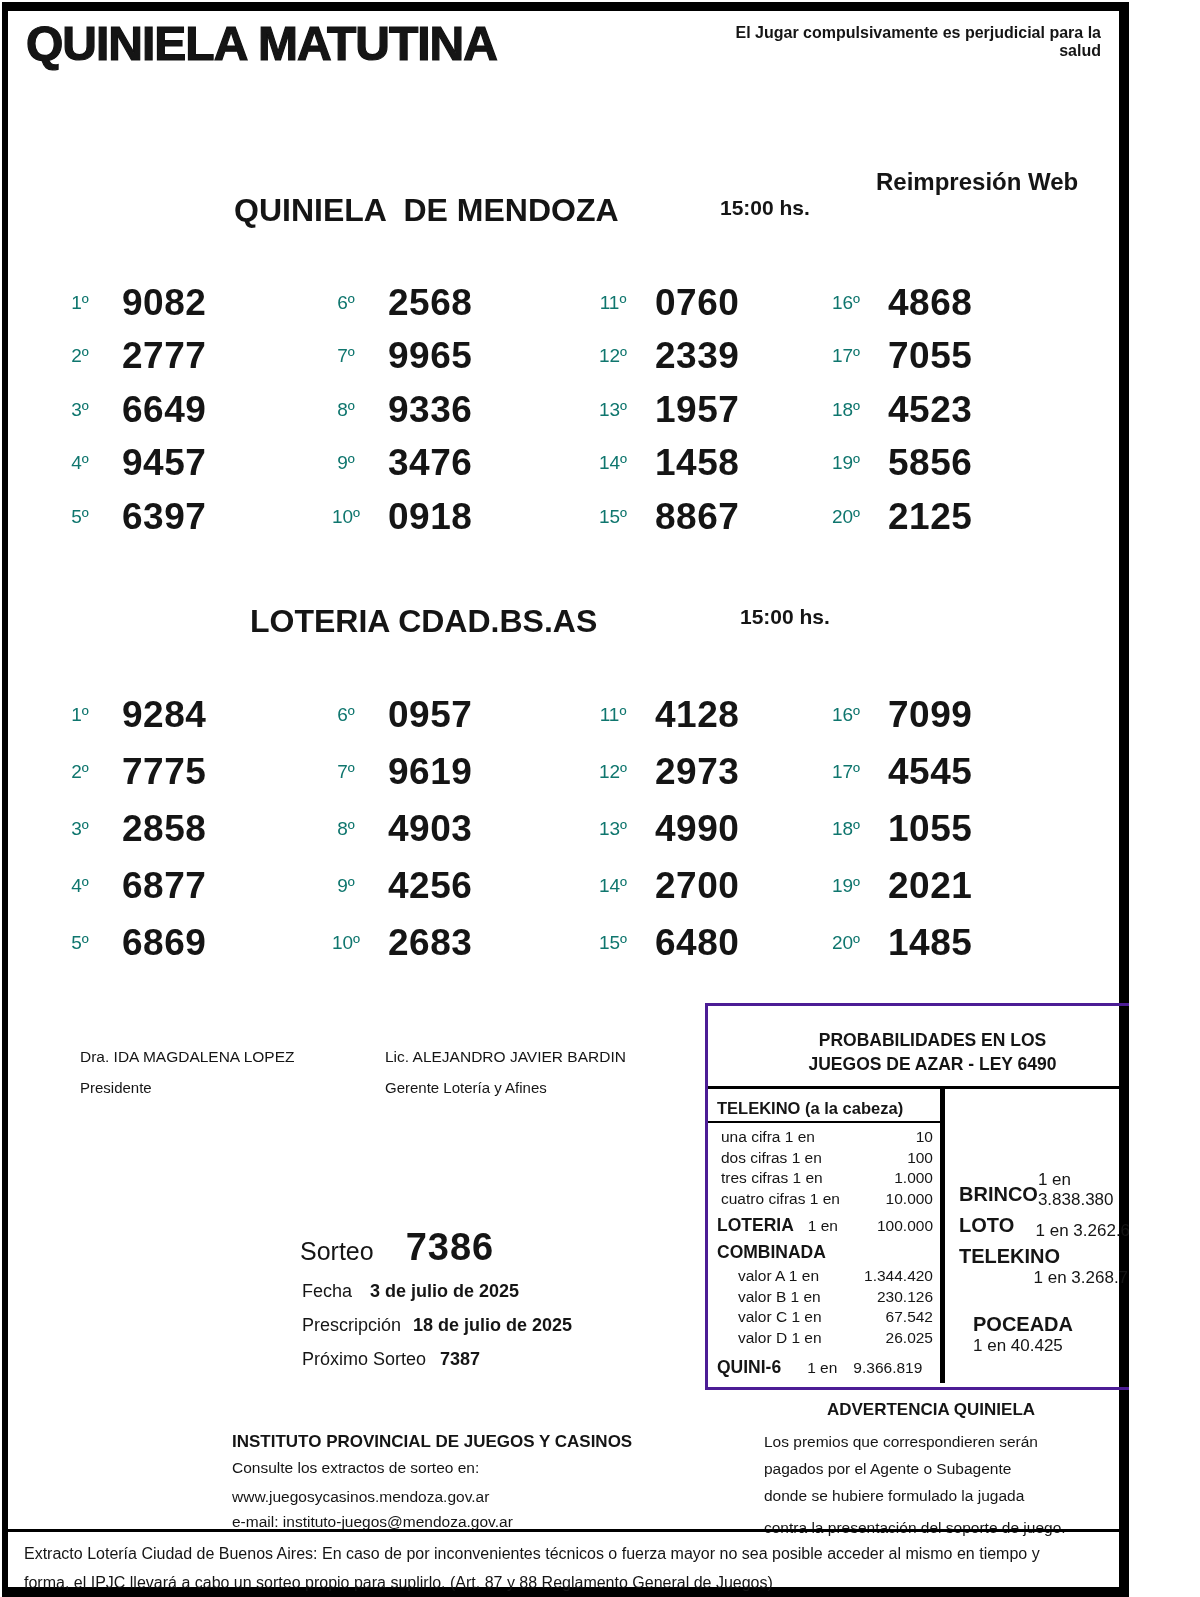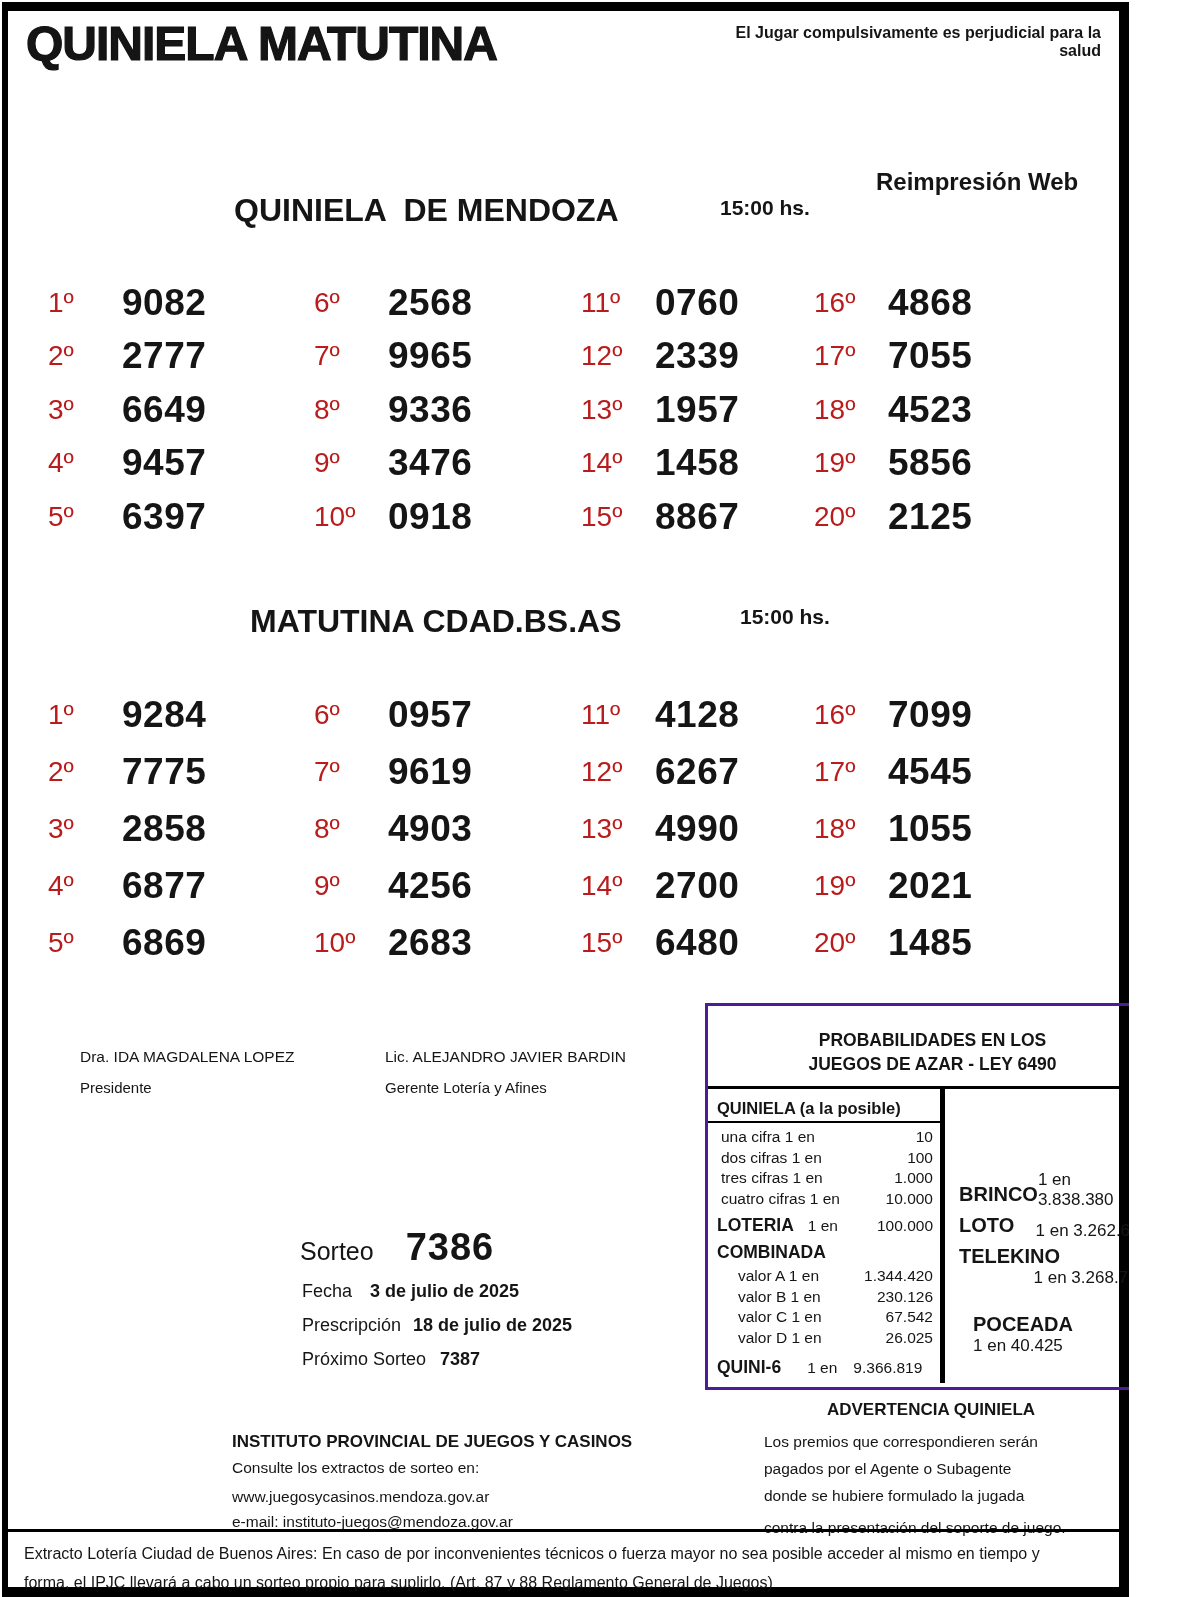--- a/index.html
+++ b/index.html
@@ -15,21 +15,21 @@
   .draw-time{font-size:21px;font-weight:700;}
   .h-mendoza{left:234px;top:192px;}
   .t-mendoza{left:720px;top:196px;}
   .h-bsas{left:250px;top:603px;}
   .t-bsas{left:740px;top:605px;}
   .grid{left:0;top:0;width:100%;}
   .gcol{position:absolute;top:0;}
   .gr{display:flex;align-items:center;}
   .gr-m{height:53.5px;}
   .gr-b{height:57px;}
-  .pos{width:64px;text-align:left;font-size:28px;color:#b91c1c;flex:none;}
+  .pos{width:64px;text-align:center;font-size:19px;color:#0f766e;flex:none;}
   .num{margin-left:10px;font-size:37px;font-weight:700;letter-spacing:0.5px;}
   .sig-name{font-size:15.5px;}
   .sig-role{font-size:15px;margin-top:13px;}
   
   .probbox{left:705px;top:1003px;width:455px;height:387px;border:3px solid #4c1d95;box-sizing:border-box;}
   .probhead{border-bottom:3px solid #000;text-align:center;font-weight:700;font-size:17.5px;
             padding:22px 0 10px 0;line-height:24px;}
   .probbody{display:flex;height:calc(100% - 87px);}
   .pleft{width:237px;flex:none;border-right:5px solid #000;box-sizing:border-box;padding-top:9px;font-size:15.5px;}
   .qhead{font-weight:700;font-size:16.5px;padding:1px 0 3px 9px;border-bottom:2px solid #000;margin-bottom:4px;}
@@ -170,21 +170,21 @@
           <span class="pos">19º</span>
           <span class="num">5856</span>
         </div>
       <div class="gr gr-m">
           <span class="pos">20º</span>
           <span class="num">2125</span>
         </div>
     </div>
   </div>
 
-  <div class="abs draw-head h-bsas">MATUTINA CDAD.BS.AS</div>
+  <div class="abs draw-head h-bsas">LOTERIA CDAD.BS.AS</div>
   <div class="abs draw-time t-bsas">15:00 hs.</div>
 
   <div class="abs grid" style="top:686px;height:285px;">
     <div class="gcol" style="left:48px;">
       <div class="gr gr-b">
           <span class="pos">1º</span>
           <span class="num">9284</span>
         </div>
       <div class="gr gr-b">
           <span class="pos">2º</span>
@@ -225,21 +225,21 @@
           <span class="num">2683</span>
         </div>
     </div>
     <div class="gcol" style="left:581px;">
       <div class="gr gr-b">
           <span class="pos">11º</span>
           <span class="num">4128</span>
         </div>
       <div class="gr gr-b">
           <span class="pos">12º</span>
-          <span class="num">6267</span>
+          <span class="num">2973</span>
         </div>
       <div class="gr gr-b">
           <span class="pos">13º</span>
           <span class="num">4990</span>
         </div>
       <div class="gr gr-b">
           <span class="pos">14º</span>
           <span class="num">2700</span>
         </div>
       <div class="gr gr-b">
@@ -280,21 +280,21 @@
     <div class="sig-role">Gerente Lotería y Afines</div>
   </div>
 
   <div class="abs probbox">
     <div class="probhead">
       <div>PROBABILIDADES EN LOS</div>
       <div>JUEGOS DE AZAR - LEY 6490</div>
     </div>
     <div class="probbody">
       <div class="pleft">
-        <div class="qhead">QUINIELA (a la posible)</div>
+        <div class="qhead">TELEKINO (a la cabeza)</div>
         <div class="prow">
             <span>una cifra  1 en</span>
             <span>10</span>
           </div>
         <div class="prow">
             <span>dos cifras 1 en</span>
             <span>100</span>
           </div>
         <div class="prow">
             <span>tres cifras 1 en</span>

